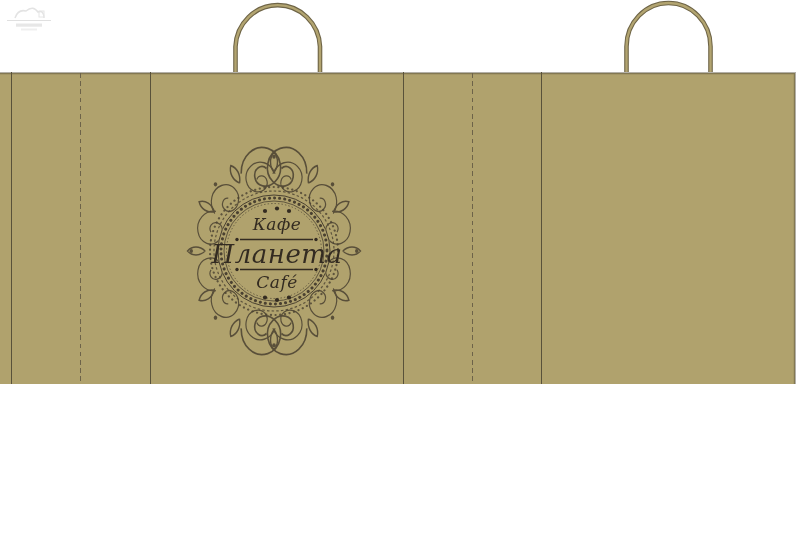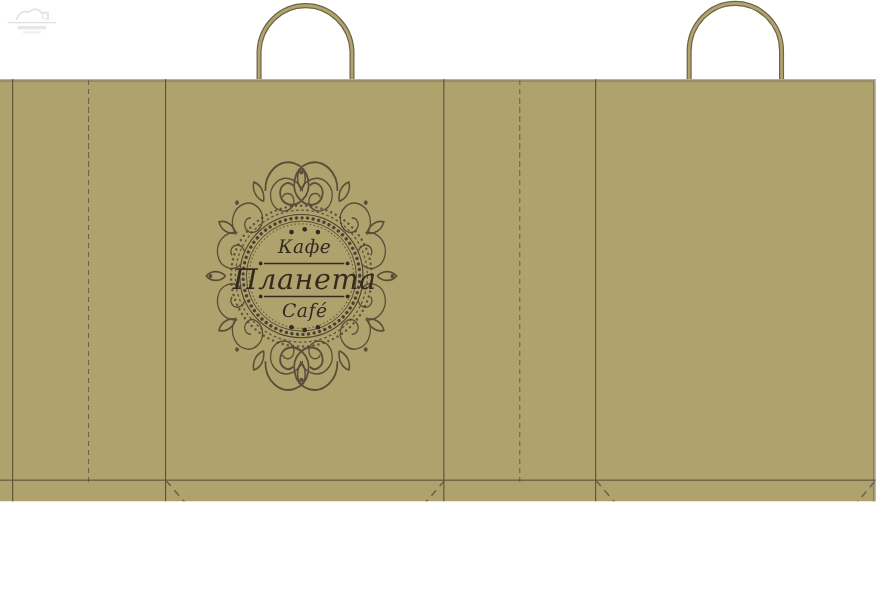--- a/index.html
+++ b/index.html
@@ -1,17 +1,17 @@
 <!DOCTYPE html>
 <html><head>
 <meta charset="utf-8">
 <style>
   html,body{margin:0;padding:0;background:#ffffff;}
   .canvas{
-    position:relative;width:800px;height:456px;background:#ffffff;
+    position:relative;width:800px;height:384px;background:#ffffff;
     overflow:hidden;font-family:"DejaVu Serif", serif;
   }
   .handles-svg{position:absolute;left:0;top:0;z-index:1;}
   .bag{
     position:absolute;left:-6px;top:72px;width:800px;height:463px;
     background:#b0a26d;border:1.5px solid #b3b0a8;
     box-shadow:inset 0 0 0 1.2px rgba(94,86,61,.55);
     z-index:2;
   }
   .panel{position:absolute;z-index:3;}

